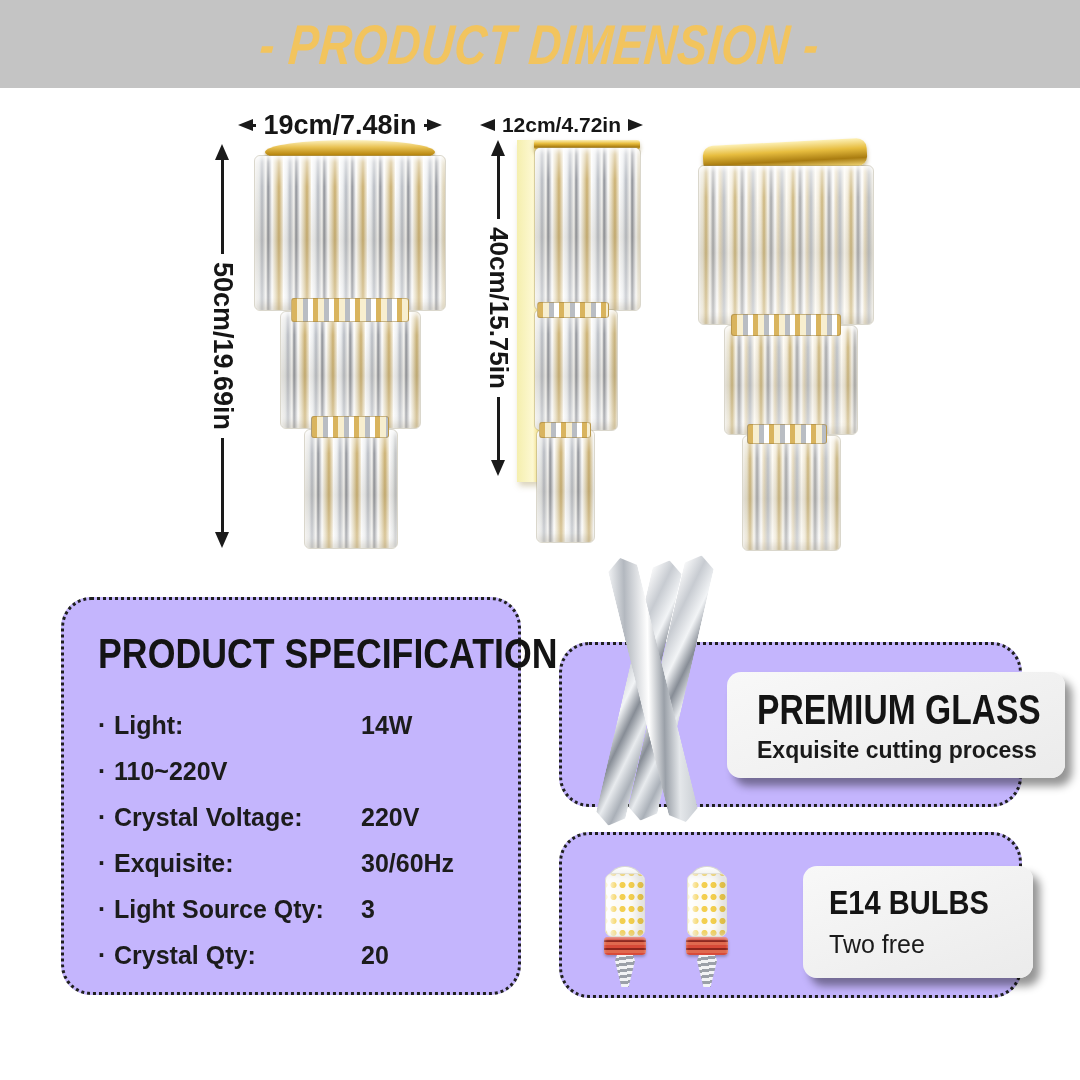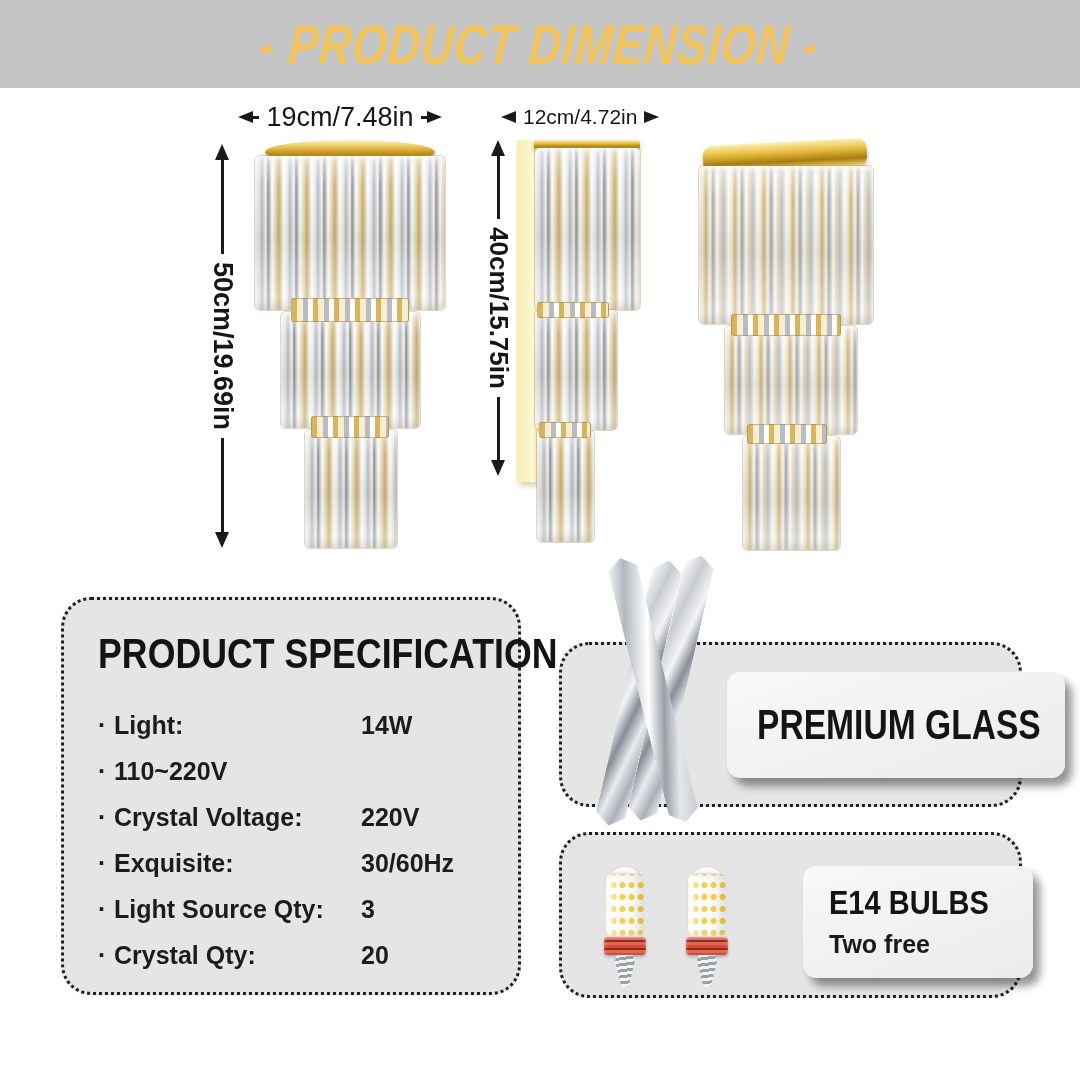--- a/index.html
+++ b/index.html
@@ -13,34 +13,34 @@
   .banner {
     position:absolute; left:0; top:0; width:1080px; height:88px;
     background:#c4c4c4; display:flex; align-items:center; justify-content:center;
   }
   .banner-title {
     font-size:56px; font-weight:bold; font-style:italic; color:#f2c45e;
     letter-spacing:1px; white-space:nowrap; transform:scaleX(.8) skewX(-6deg);
   }
 
   
-  .dim-h { position:absolute; display:flex; align-items:center; font-weight:normal; color:#161616; }
+  .dim-h { position:absolute; display:flex; align-items:center; font-weight:bold; color:#161616;margin-top:8px; }
   .dim-h .htxt { padding:0 7px; white-space:nowrap; }
   .hline { height:3px; flex:1; background:#1a1a1a; }
   .head-left { width:0; height:0; border-top:6px solid transparent; border-bottom:6px solid transparent; border-right:15px solid #1a1a1a; }
   .head-right{ width:0; height:0; border-top:6px solid transparent; border-bottom:6px solid transparent; border-left:15px solid #1a1a1a; }
 
   .dim-v { position:absolute; display:flex; flex-direction:column; align-items:center; font-weight:bold; color:#161616; }
   .vline { width:3px; flex:1; background:#1a1a1a; }
   .head-up   { width:0; height:0; border-left:7px solid transparent; border-right:7px solid transparent; border-bottom:16px solid #1a1a1a; }
   .head-down { width:0; height:0; border-left:7px solid transparent; border-right:7px solid transparent; border-top:16px solid #1a1a1a; }
   .vtxt { writing-mode:vertical-rl; padding:8px 0; white-space:nowrap; }
 
   #dim-w1 { left:238px; top:102px; width:204px; height:30px; font-size:27px; }
-  #dim-w2 { left:501px; top:105px; width:142px; height:24px; font-size:21px; }
+  #dim-w2 { left:501px; top:105px; width:142px; height:24px; font-size:21px;justify-content:flex-end; }
   #dim-h1 { left:204px; top:144px; width:36px; height:404px; font-size:27px; }
   #dim-h2 { left:480px; top:140px; width:36px; height:336px; font-size:26px; }
 
   
   .lamp { position:absolute; }
   .tier {
     position:absolute; border-radius:5px;
     box-shadow: inset 0 3px 4px rgba(255,255,255,.7), inset 0 -5px 8px rgba(120,105,70,.28);
     outline:1px solid rgba(150,140,110,.35);
   }
@@ -74,21 +74,21 @@
     background:linear-gradient(180deg,#fdf0b4 0%,#e7bd3f 35%,#a97c10 70%,#f3d879 100%);
     box-shadow:0 3px 4px rgba(120,90,10,.4);
   }
   .wall-plate {
     position:absolute;
     background:linear-gradient(90deg,#f5efae 0%,#fdf8d2 55%,#ead267 80%,#c18f14 96%,#8a6508 100%);
     box-shadow:2px 4px 6px rgba(150,130,60,.35);
   }
 
   
-  .dotted { position:absolute; border:3px dotted #1f1f1f; border-radius:30px; background:#e5e5e5; }
+  .dotted { position:absolute; border:3px dotted #1f1f1f; border-radius:30px; background:#c4b5fd; }
   #spec-box    { left:61px;  top:597px; width:460px; height:398px; }
   #premium-box { left:559px; top:642px; width:463px; height:165px; }
   #e14-box     { left:559px; top:832px; width:463px; height:166px; }
 
   .spec-title {
     position:absolute; left:0; right:0; top:30px; text-align:center;
     font-size:42px; font-weight:bold; color:#141414; transform:scaleX(.85); white-space:nowrap;
   }
   .spec-rows { position:absolute; left:34px; right:24px; top:102px; display:flex; flex-direction:column; }
   .spec-row  { display:flex; align-items:center; height:46px; font-size:25px; font-weight:600; color:#1c1c1c; }
@@ -101,21 +101,21 @@
     position:absolute; z-index:4; border-radius:14px;
     background:linear-gradient(160deg,#f8f8f8,#ebebeb);
     box-shadow:7px 8px 9px rgba(0,0,0,.42);
     display:flex; flex-direction:column; justify-content:center;
   }
   #premium-card { left:727px; top:672px; width:338px; height:106px; padding-left:30px; }
   #e14-card     { left:803px; top:866px; width:230px; height:112px; padding-left:26px; }
   .card-title   { font-size:42px; font-weight:bold; color:#141414; transform:scaleX(.8); transform-origin:left center; white-space:nowrap; }
   .card-sub     { font-size:23px; font-weight:bold; color:#1a1a1a; margin-top:3px; }
   #e14-card .card-title { font-size:33px; transform:scaleX(.88); }
-  .card-line    { font-size:25px; font-weight:700; color:#1a1a1a; line-height:1.32; }
+  .card-line    { font-size:25px; font-weight:400; color:#1a1a1a; line-height:1.32; }
 
   
   .prisms { position:absolute; left:572px; top:552px; width:200px; height:278px; z-index:3; }
   .prism-bar {
     position:absolute; width:30px; height:272px;
     background:linear-gradient(103deg,#ffffff 0%,#c7cbd1 22%,#f2f4f6 40%,#878d96 55%,#e8ebee 70%,#aab0b8 85%,#f4f6f8 100%);
     clip-path:polygon(50% 0%,100% 4%,100% 96%,50% 100%,0% 96%,0% 4%);
   }
   .bar-1 { left:84px; top:0;   transform:rotate(13deg); }
   .bar-2 { left:52px; top:5px; transform:rotate(13deg); }
@@ -258,20 +258,21 @@
   </section>
 
   <section class="dotted" id="premium-box"></section>
   <div class="prisms">
     <div class="prism-bar bar-1"></div>
     <div class="prism-bar bar-2"></div>
     <div class="prism-bar bar-3"></div>
   </div>
   <div class="info-card" id="premium-card">
     <div class="card-title">PREMIUM GLASS</div>
+    <div class="card-sub">Exquisite cutting process</div>
   </div>
 
   <section class="dotted" id="e14-box"></section>
   <div class="bulb" id="bulb-1">
     <div class="bulb-dome"></div>
     <div class="bulb-body"></div>
     <div class="bulb-collar"></div>
     <div class="bulb-screw"></div>
   </div>
   <div class="bulb" id="bulb-2">

